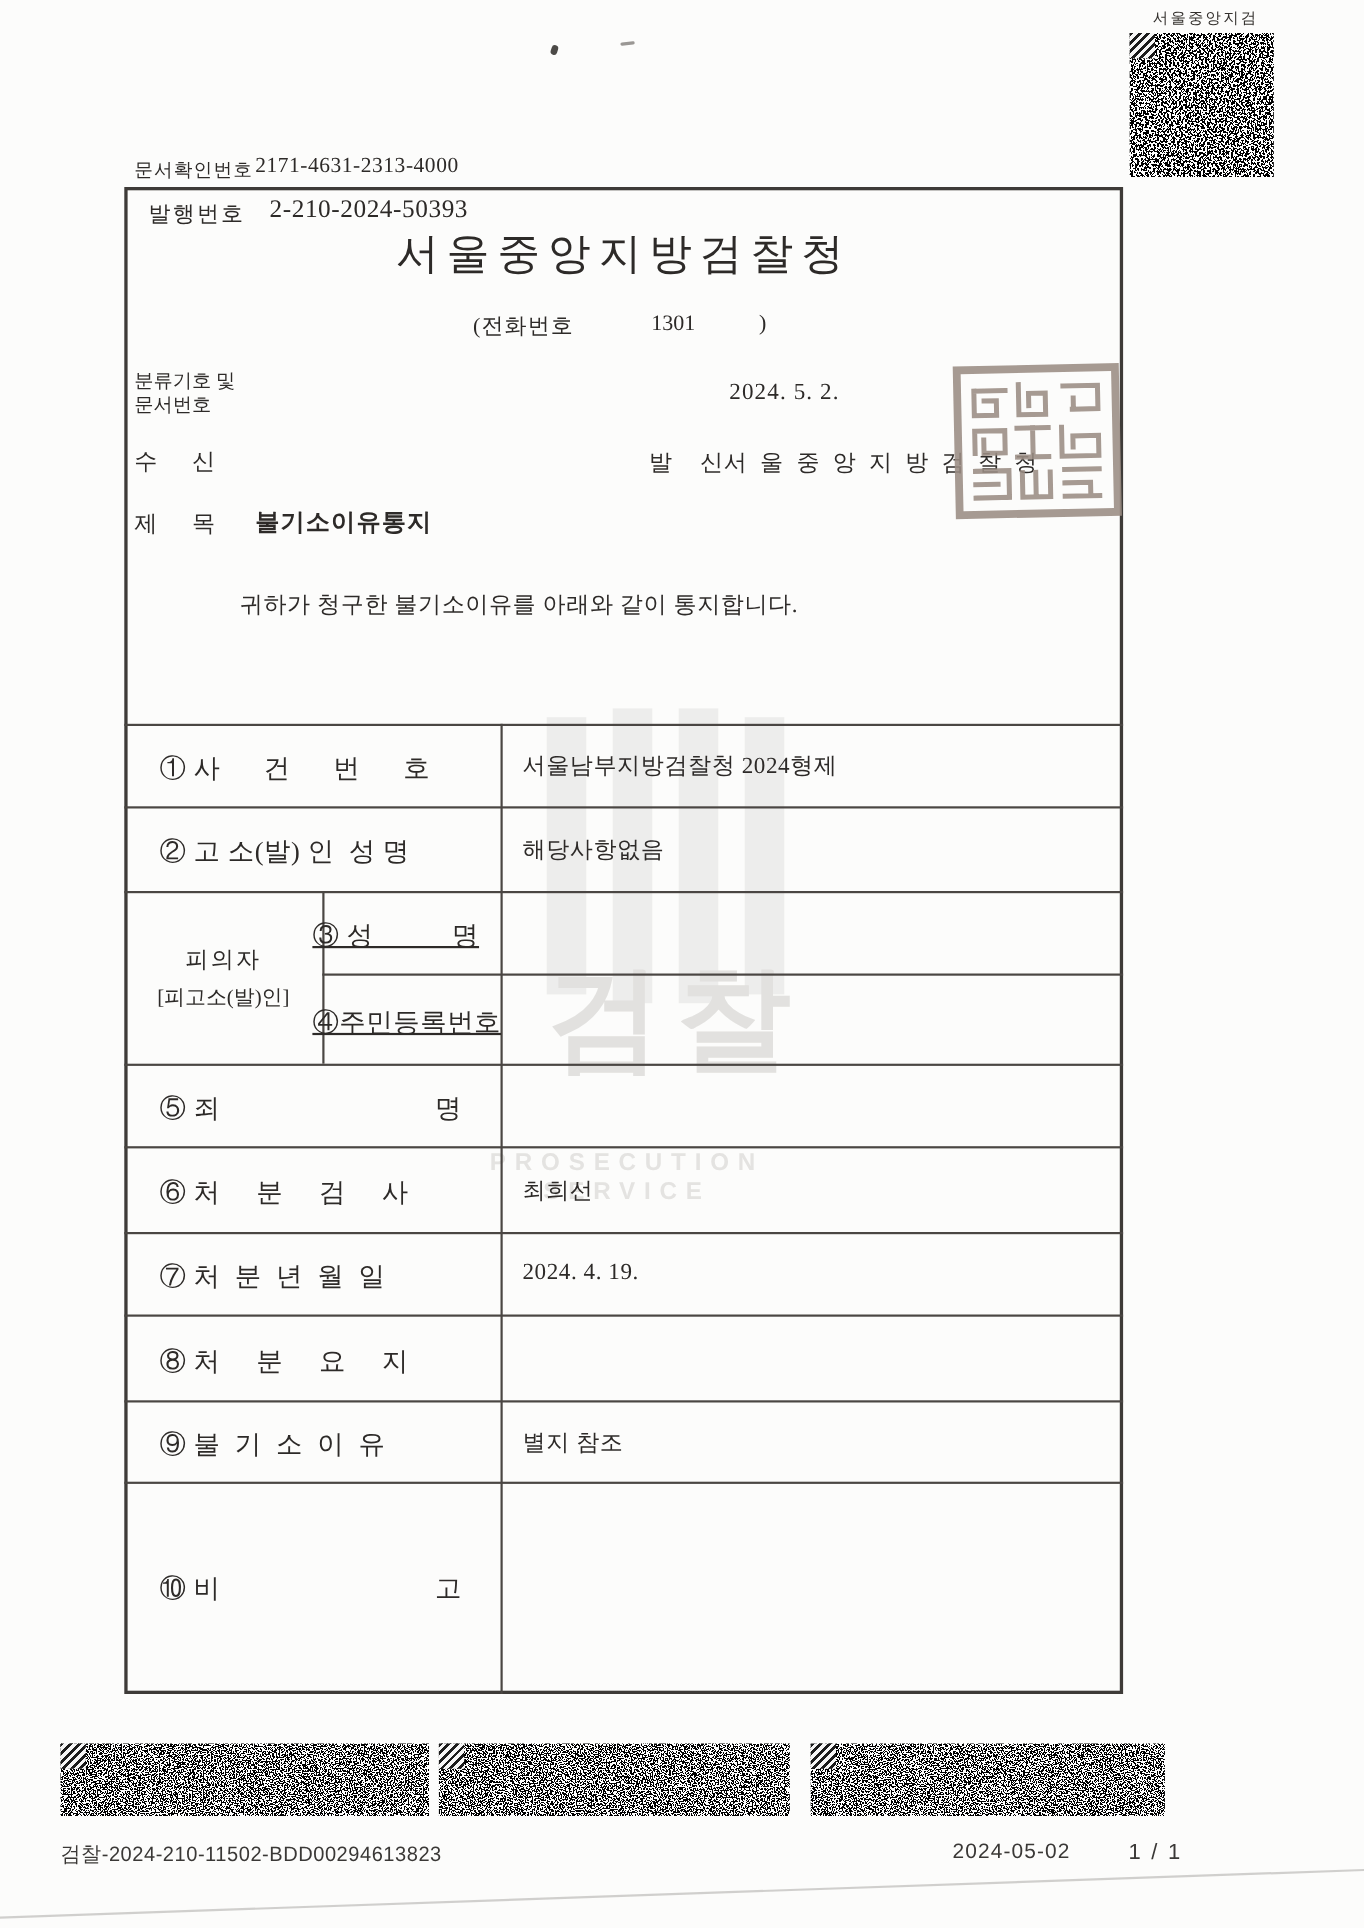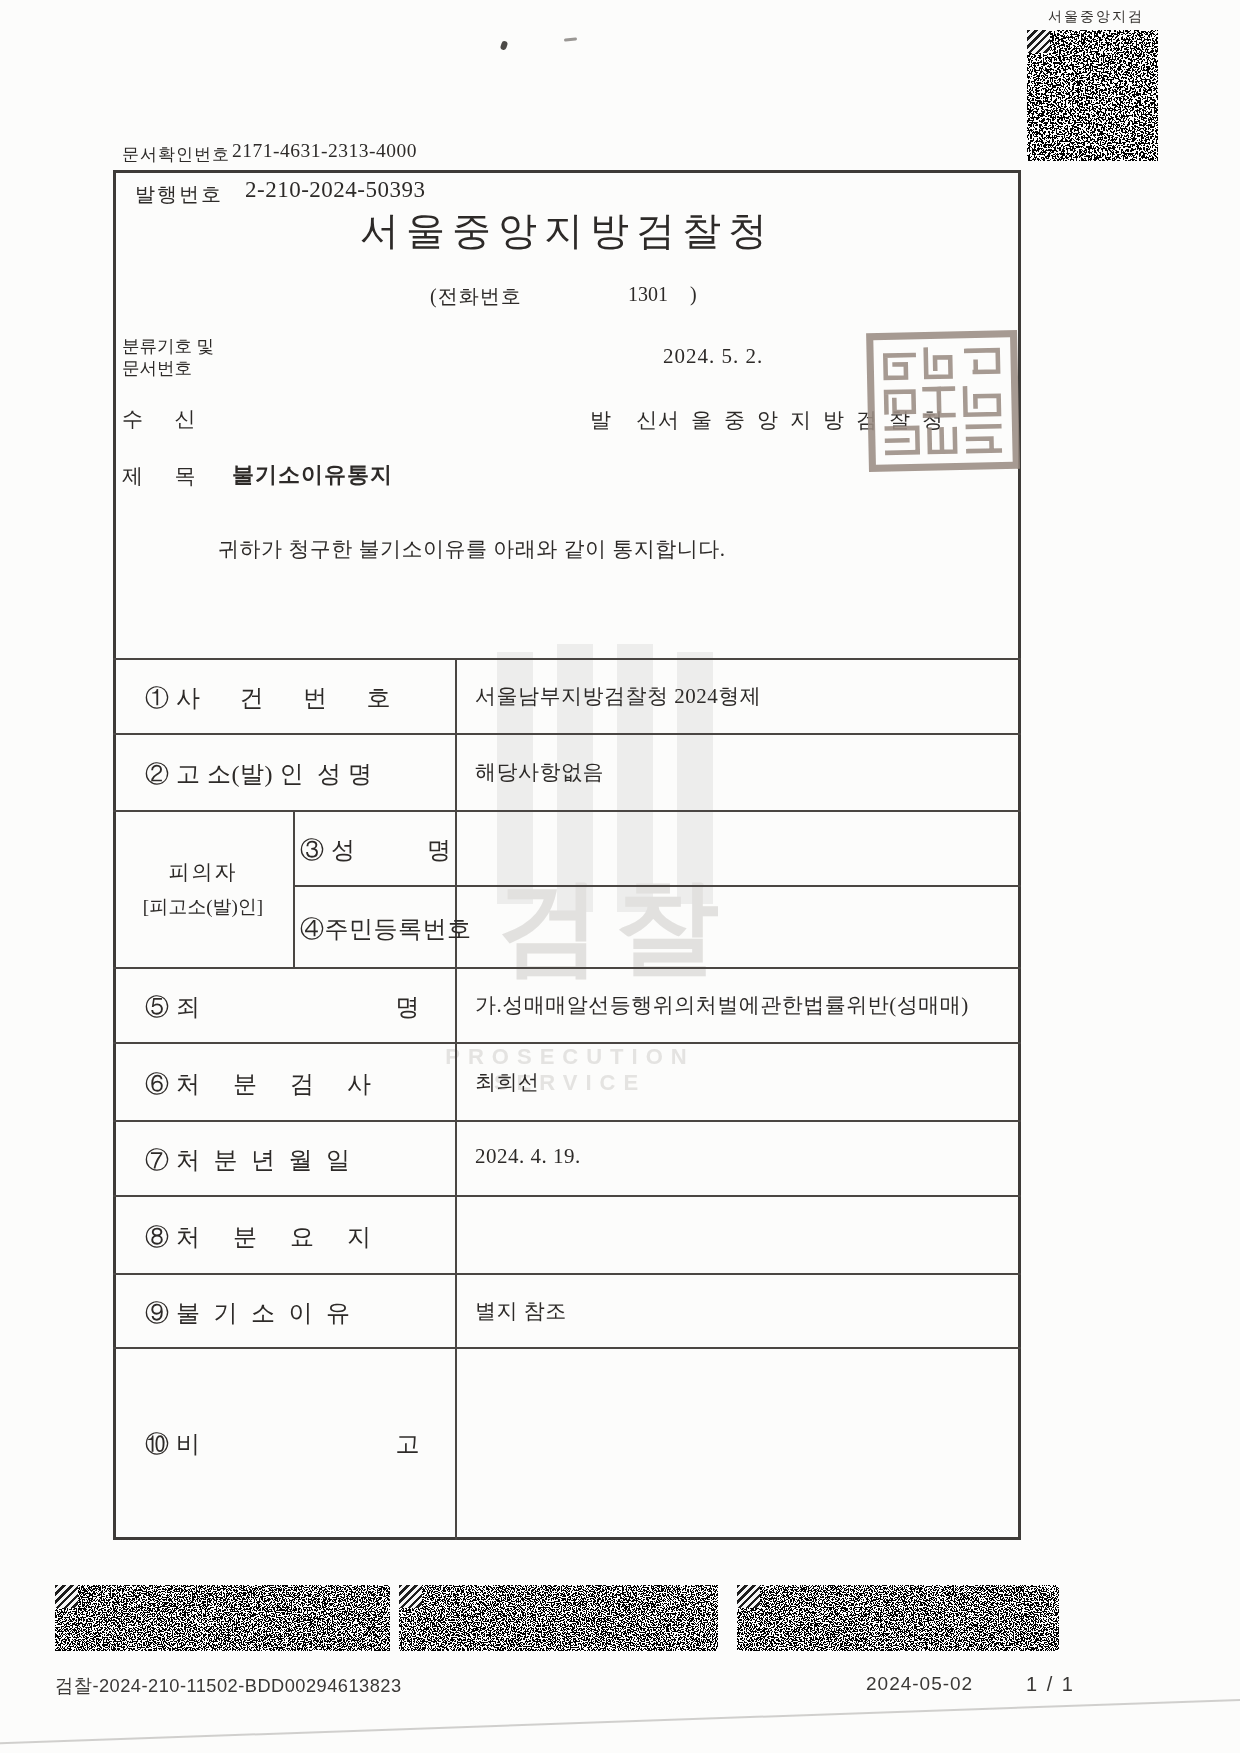--- a/index.html
+++ b/index.html
@@ -42,21 +42,21 @@
   .doc-verify { left:122px; top:143px; font-size:17px; letter-spacing:1px; }
   .doc-verify-num { left:232px; top:140px; font-size:19.5px; letter-spacing:0.5px; }
 
   
   .main-box { left:113px; top:170px; width:908px; height:1370px; border:3px solid #3e3b38; background:transparent; z-index:1; }
 
   .issue-label { left:135px; top:181px; font-size:20px; letter-spacing:2px; z-index:2; }
   .issue-number { left:245px; top:177px; font-size:23px; letter-spacing:0.5px; z-index:2; }
   .office-title { left:113px; top:204px; width:908px; text-align:center; font-size:39px; letter-spacing:7px; z-index:2; }
   .phone-prefix { left:430px; top:283px; font-size:20px; letter-spacing:1px; z-index:2; }
-  .phone-number { left:592px; top:283px; font-size:20px; z-index:2;margin-left:36px; }
+  .phone-number { left:592px; top:283px; font-size:20px; z-index:2; }
   .phone-suffix { left:690px; top:283px; font-size:20px; z-index:2; }
   .class-l1 { left:122px; top:336px; font-size:17.5px; line-height:1.15; z-index:2; }
   .class-l2 { left:122px; top:356px; font-size:17.5px; z-index:2; }
   .hdr-date { left:663px; top:344px; font-size:21px; letter-spacing:1px; z-index:2; }
   .recipient { left:122px; top:405px; font-size:21px; white-space:pre; z-index:2; }
   .sender-label { left:590px; top:406px; font-size:21px; letter-spacing:10px; z-index:2; }
   .sender-value { left:658px; top:406px; font-size:21px; letter-spacing:12px; white-space:nowrap; z-index:2; }
   .subject { left:122px; top:462px; font-size:21px; white-space:pre; z-index:2; }
   .subject-value { left:232px; top:460px; font-size:22px; font-weight:bold; letter-spacing:1px; z-index:2; }
   .notice { left:218px; top:535px; font-size:21px; letter-spacing:0.5px; z-index:2; }
@@ -64,21 +64,21 @@
   
   .seal { left:866px; top:330px; width:154px; height:142px; z-index:3; opacity:0.88; transform:rotate(-1.2deg); }
 
   
   .hline { position:absolute; height:2px; background:#4a4643; z-index:2; }
   .vline { position:absolute; width:2px; background:#4a4643; z-index:2; }
 
   
   .lbl { position:absolute; left:145px; font-size:24px; white-space:pre; letter-spacing:0.5px; z-index:3; }
   .val { position:absolute; left:475px; font-size:21px; white-space:pre; letter-spacing:0.5px; z-index:3; }
-  .sublbl { left:300px; }
+  .sublbl { left:284px;text-decoration:underline; }
   .suspect-cell {
     position:absolute; left:113px; top:810px; width:180px; height:157px;
     display:flex; flex-direction:column; align-items:center; justify-content:center; gap:8px; z-index:3;
   }
   .suspect-cell .s1 { font-size:21px; letter-spacing:2px; }
   .suspect-cell .s2 { font-size:19px; letter-spacing:0; }
 
   
   .strip { position:absolute; top:1585px; height:66px; z-index:1; }
   .strip1 { left:55px;  width:335px; }
@@ -187,21 +187,20 @@
   <div class="suspect-cell">
     <span class="s1">피의자</span>
     <span class="s2">[피고소(발)인]</span>
   </div>
   <div class="lbl sublbl" style="top:834px">③ 성           명</div>
   <div class="val" style="top:834px"></div>
   <div class="lbl sublbl" style="top:913px">④주민등록번호</div>
   <div class="val" style="top:913px"></div>
 
   <div class="lbl" style="top:991px">⑤ 죄                              명</div>
-  <div class="val" style="top:991px">가.성매매알선등행위의처벌에관한법률위반(성매매)</div>
 
   <div class="lbl" style="top:1068px">⑥ 처     분     검     사</div>
   <div class="val" style="top:1068px">최희선</div>
 
   <div class="lbl" style="top:1144px">⑦ 처  분  년  월  일</div>
   <div class="val" style="top:1144px">2024. 4. 19.</div>
 
   <div class="lbl" style="top:1221px">⑧ 처     분     요     지</div>
 
   <div class="lbl" style="top:1297px">⑨ 불  기  소  이  유</div>

